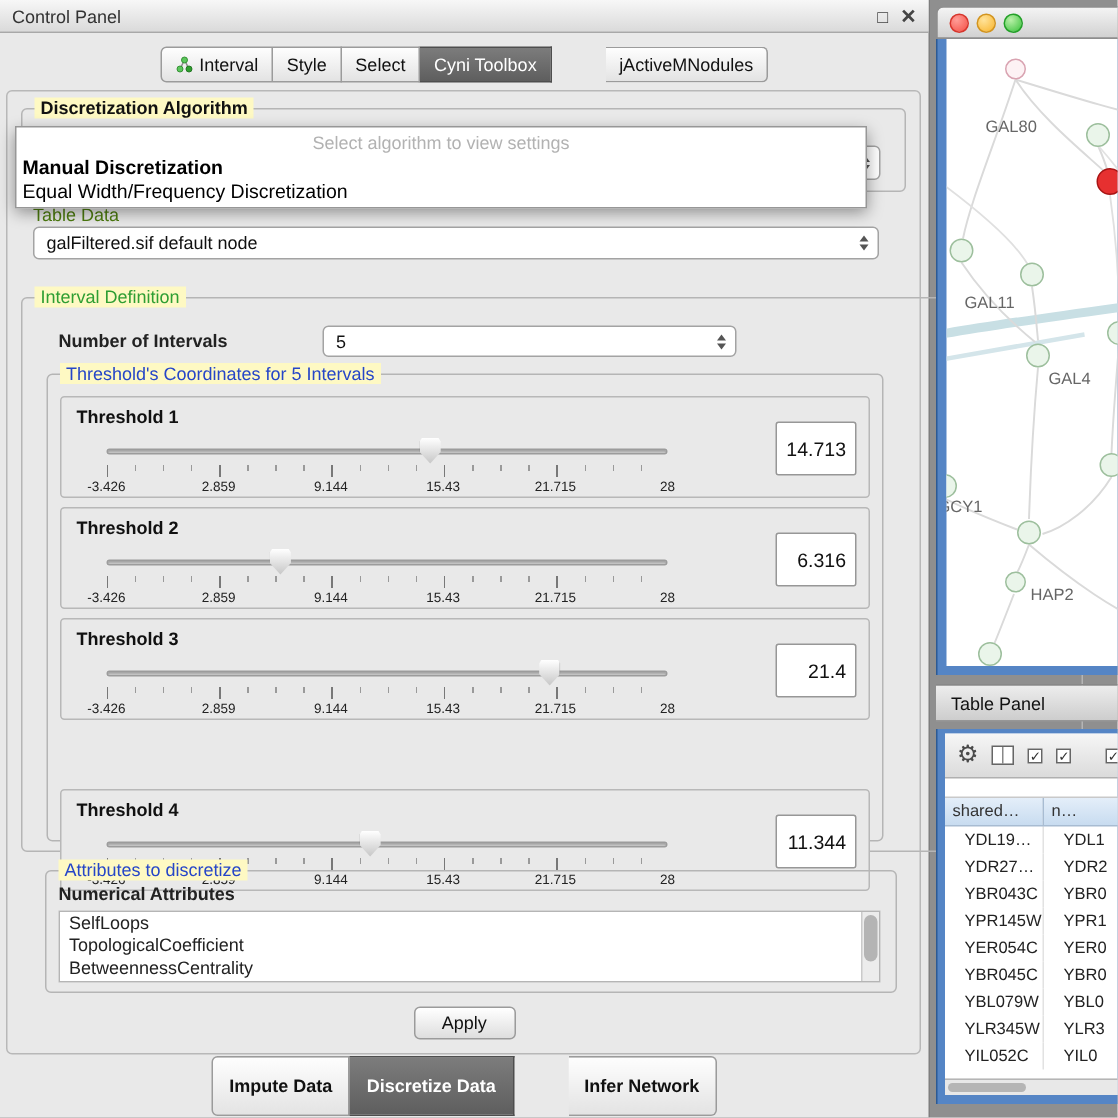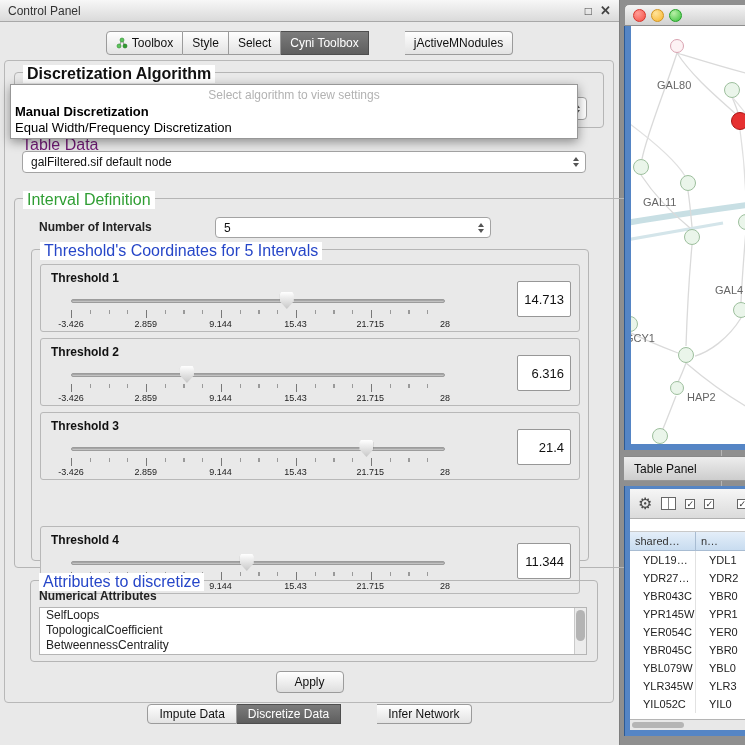--- a/index.html
+++ b/index.html
@@ -29,21 +29,21 @@
   .tab { display:flex; align-items:center; gap:4px; padding:4px 9px; font-size:12px;
     background:linear-gradient(#fefefe,#e3e3e3); border:1px solid #9b9b9b; border-left:none; color:#111; }
   .tab:first-child { border-left:1px solid #9b9b9b; border-radius:4px 0 0 4px; }
   .tab:last-child { border-radius:0 4px 4px 0;margin-left:36px; }
   .tab.sel { background:linear-gradient(#7c7c7c,#5e5e5e); color:#fff; border-color:#4e4e4e;justify-content:flex-end; }
 
   #main-panel { left:4px; top:60px; width:610px; height:643px; border:1px solid #b8b8b8; border-radius:4px; }
 
   
   .group { position:absolute; border:1px solid #b5b5b5; border-radius:4px; }
-  .legend { position:absolute; top:-8px; left:8px; background:#ffffff; padding:0 4px; font-size:16px; white-space:nowrap; }
+  .legend { position:absolute; top:-8px; left:8px; background:#fef9c3; padding:0 4px; font-size:12px; white-space:nowrap; }
   .legend.bold { font-weight:bold; color:#111; }
   .legend.green { color:#2f9e33; }
   .legend.blue { color:#2646c8; }
 
   
   .combo { position:absolute; background:#fff; border:1px solid #a3a3a3; border-radius:4px;
     display:flex; align-items:center; padding:0 22px 0 8px; font-size:12px; color:#111; }
   .stepper { position:absolute; right:6px; top:50%; transform:translateY(-50%);
     display:flex; flex-direction:column; gap:2px; }
   .arr-up { width:0; height:0; border-left:3.5px solid transparent; border-right:3.5px solid transparent; border-bottom:4.5px solid #555; }
@@ -80,21 +80,21 @@
   #attr-list { position:absolute; left:8px; right:10px; top:26px; height:48px; background:#fff;
     border:1px solid #b5b5b5; overflow:hidden; }
   .list-item { font-size:12px; line-height:15px; padding-left:6px; color:#222; white-space:nowrap; }
   #attr-scroll { position:absolute; right:0; top:0; bottom:0; width:12px; background:#ececec; border-left:1px solid #cacaca; }
   #attr-scroll .sthumb { position:absolute; left:1px; right:1px; top:2px; height:68%; background:#b4b4b4; border-radius:5px; }
 
   #apply-btn { left:50%; transform:translateX(-50%); top:671px; padding:3px 18px;
     background:linear-gradient(#ffffff,#dedede); border:1px solid #9b9b9b; border-radius:4px; font-size:12px; color:#111; }
 
   #bottom-tabs { left:0; right:0; top:704px; }
-  #bottom-tabs .tab { font-weight:normal; padding:2px 11px; }
+  #bottom-tabs .tab { font-weight:bold; padding:12px 11px; }
 
   
   #net-window { left:624px; top:4px; width:160px; height:446px; }
   .mac-titlebar { position:absolute; left:0; top:0; right:0; height:22px;
     background:linear-gradient(#f4f4f4,#d1d1d1); border:1px solid #8e8e8e; border-radius:5px 0 0 0; }
   .lights { position:absolute; left:8px; top:4px; display:flex; gap:5px; }
   .light { width:13px; height:13px; border-radius:50%; }
   .light.red { background:radial-gradient(circle at 35% 30%, #ff9d97, #f44f45); border:1px solid #d6352c; }
   .light.yellow { background:radial-gradient(circle at 35% 30%, #ffe39a, #f8b42c); border:1px solid #d2941f; }
   .light.green { background:radial-gradient(circle at 35% 30%, #b9f0a8, #39c13b); border:1px solid #23a028; }
@@ -150,21 +150,21 @@
     <div class="tab">
       <span>
         <svg width="12" height="12" viewBox="0 0 12 12">
           <line x1="3" y1="9" x2="6" y2="3" stroke="#8a8a8a" stroke-width="1"></line>
           <line x1="6" y1="3" x2="9" y2="9" stroke="#8a8a8a" stroke-width="1"></line>
           <circle cx="3" cy="9" r="2" fill="#5bc55b" stroke="#2e8b2e" stroke-width="0.6"></circle>
           <circle cx="6" cy="3" r="2" fill="#5bc55b" stroke="#2e8b2e" stroke-width="0.6"></circle>
           <circle cx="9" cy="9" r="2" fill="#2e9e2e" stroke="#1f701f" stroke-width="0.6"></circle>
         </svg>
       </span>
-      <span>Toolbox</span>
+      <span>Interval</span>
     </div>
     <div class="tab">
       <span>Style</span>
     </div>
     <div class="tab">
       <span>Select</span>
     </div>
     <div class="tab sel">
       <span>Cyni Toolbox</span>
     </div>
@@ -184,21 +184,21 @@
         </span>
     </div>
   </div>
 
   <div id="algo-popup" class="abs">
     <div class="ph">Select algorithm to view settings</div>
     <div class="opt b">Manual Discretization</div>
     <div class="opt">Equal Width/Frequency Discretization</div>
   </div>
 
-  <div class="abs" style="left:22px; top:136px; font-size:16px; color:#701a75;">Table Data</div>
+  <div class="abs" style="left:22px; top:136px; font-size:12px; color:#4d7c0f;">Table Data</div>
   <div class="combo" style="left:22px; width:564px; top:151px; height:22px;">
     <span>galFiltered.sif default node</span>
     <span class="stepper">
         <span class="arr-up"></span>
         <span class="arr-dn"></span>
       </span>
   </div>
 
   <div class="group" style="left:14px; top:198px; width:708px; height:370px;">
     <span class="legend green">Interval Definition</span>
@@ -368,21 +368,21 @@
       <div class="node" style="left:53px; top:203px; width:16px; height:16px;"></div>
       <div class="node" style="left:107px; top:188px; width:16px; height:16px;"></div>
       <div class="node" style="left:-9px; top:290px; width:16px; height:16px;"></div>
       <div class="node" style="left:47px; top:321px; width:16px; height:16px;"></div>
       <div class="node" style="left:102px; top:276px; width:16px; height:16px;"></div>
       <div class="node" style="left:39px; top:355px; width:14px; height:14px;"></div>
       <div class="node" style="left:21px; top:402px; width:16px; height:16px;"></div>
 
       <div class="nlabel" style="left:26px; top:53px;">GAL80</div>
       <div class="nlabel" style="left:12px; top:170px;">GAL11</div>
-      <div class="nlabel" style="left:84px; top:221px;margin-top:37px;">GAL4</div>
+      <div class="nlabel" style="left:68px; top:221px;">GAL4</div>
       <div class="nlabel" style="left:-6px; top:306px;">GCY1</div>
       <div class="nlabel" style="left:56px; top:365px;">HAP2</div>
     </div>
   </div>
 </div>
 
 <div id="table-panel-bar" class="abs">
   <span>Table Panel</span>
 </div>
 

